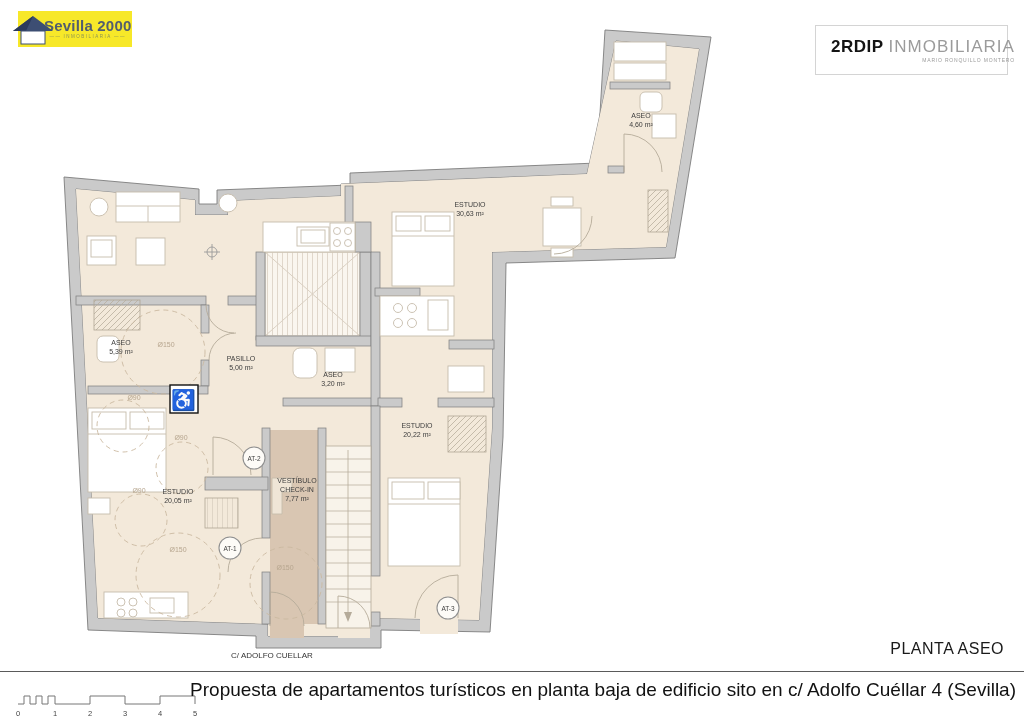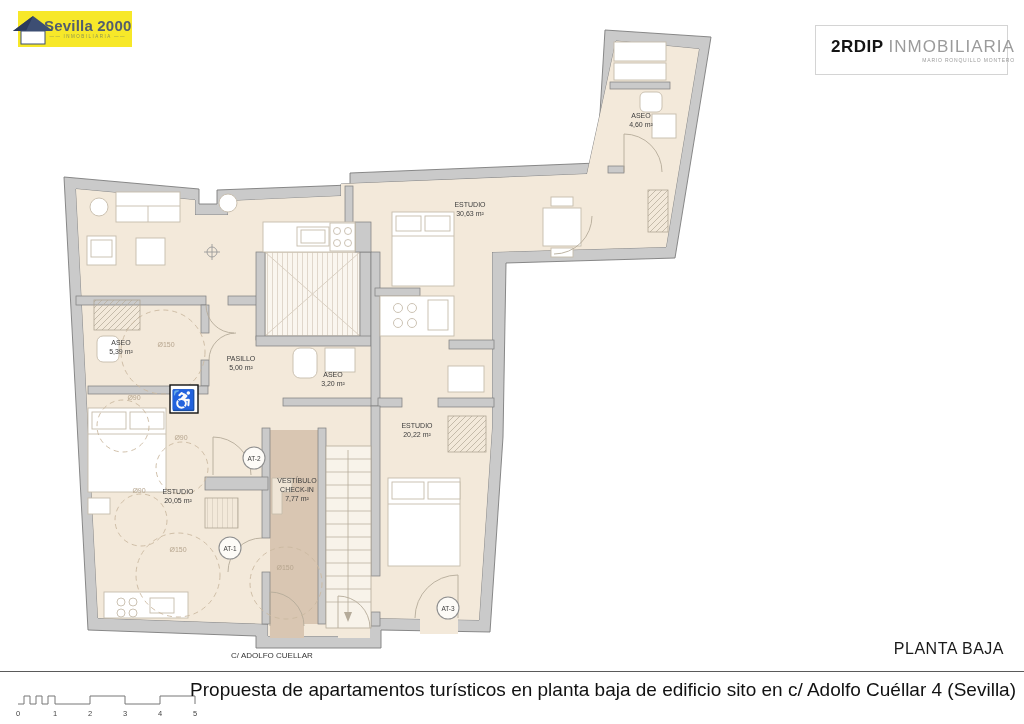--- a/index.html
+++ b/index.html
@@ -277,15 +277,15 @@
   </svg>
   <div class="ard-text">
     <div class="ard-row">
       <span class="ard-bold">2RDIP</span>
       <span class="ard-light">INMOBILIARIA</span>
     </div>
     <div class="ard-sub">MARIO RONQUILLO MONTERO</div>
   </div>
 </div>
 
-<div class="abs planta">PLANTA BAJA</div>
+<div class="abs planta">PLANTA ASEO</div>
 <div class="abs rule"></div>
 <div class="abs footer">Propuesta de apartamentos turísticos en planta baja de edificio sito en c/ Adolfo Cuéllar 4 (Sevilla)</div>
 
 </body></html>

